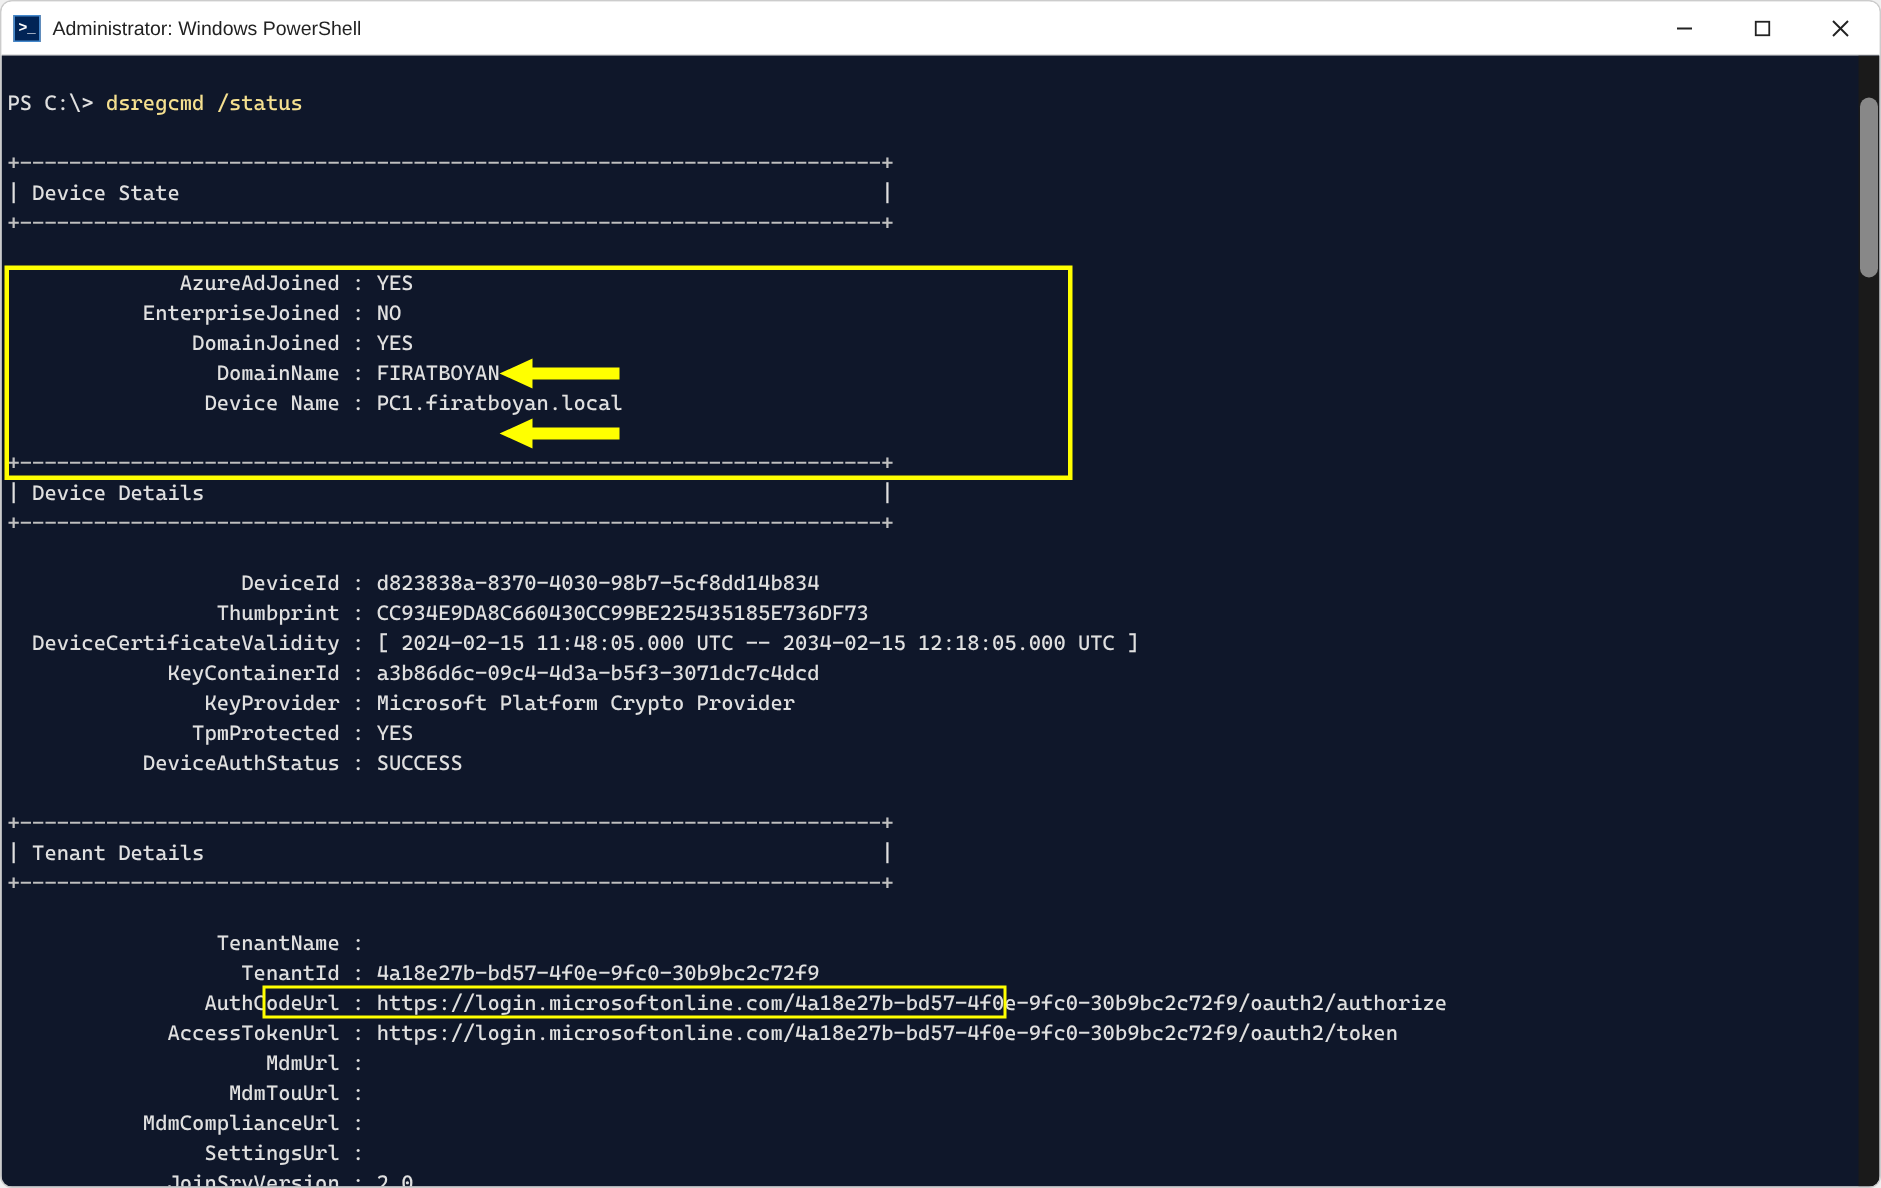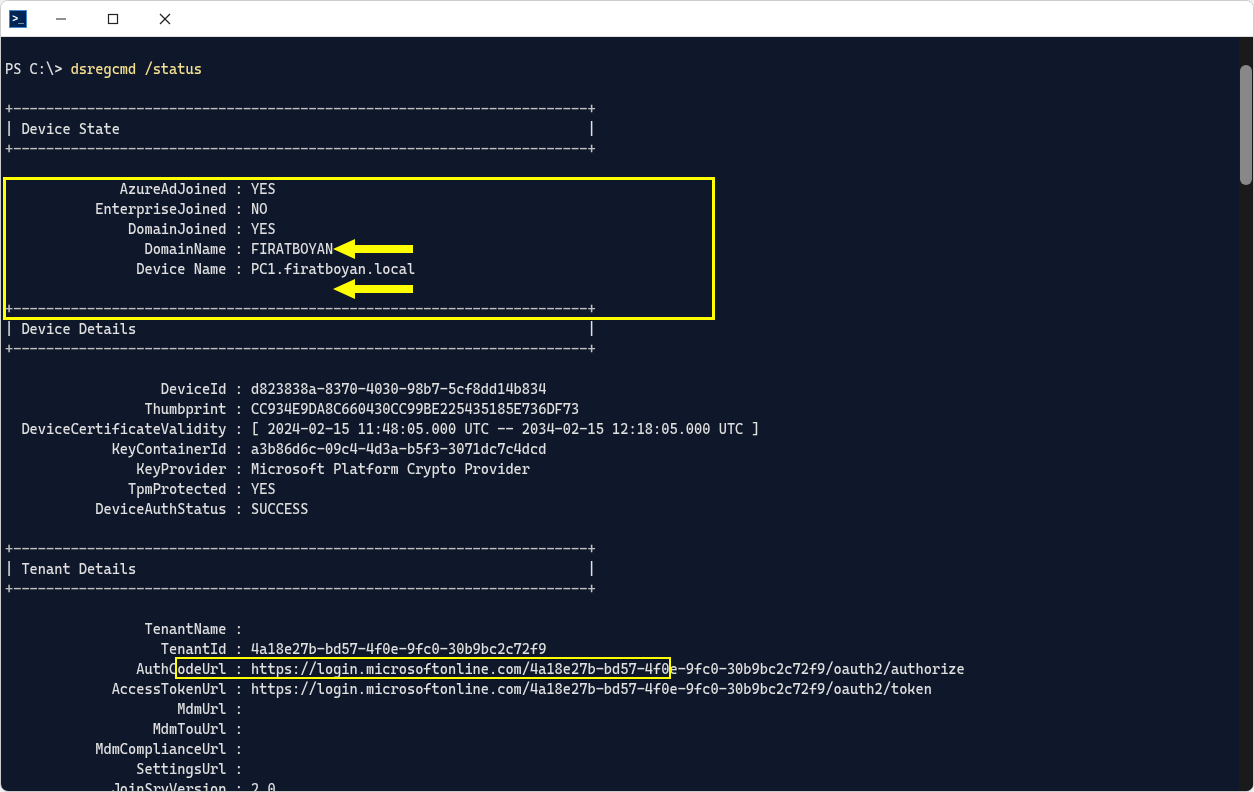--- a/index.html
+++ b/index.html
@@ -119,20 +119,21 @@
   }
 </style>
 </head>
 <body>
 
 <div class="window">
   <div class="titlebar">
     <div class="app-icon">
       <span>&gt;_</span>
     </div>
+    <div class="title-text">Administrator: Windows PowerShell</div>
     <div class="win-controls">
       <div class="win-btn">
         <svg width="12" height="12" viewBox="0 0 12 12">
             <line x1="1" y1="6" x2="11" y2="6" stroke="#222" stroke-width="1.2"></line>
           </svg>
       </div>
       <div class="win-btn">
         <svg width="12" height="12" viewBox="0 0 12 12">
             <rect x="1.5" y="1.5" width="9" height="9" fill="none" stroke="#222" stroke-width="1.2"></rect>
           </svg>

